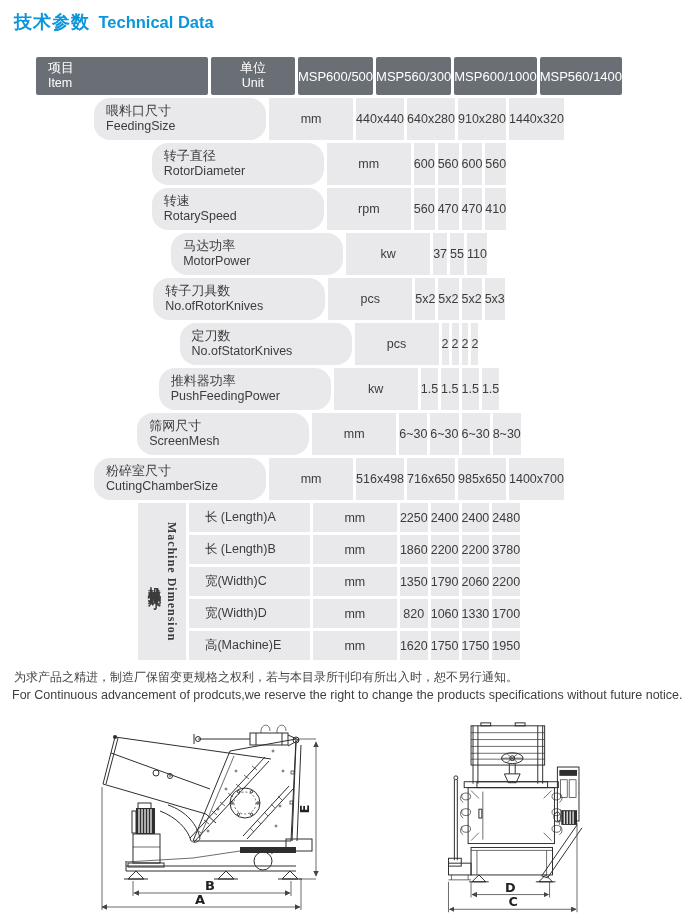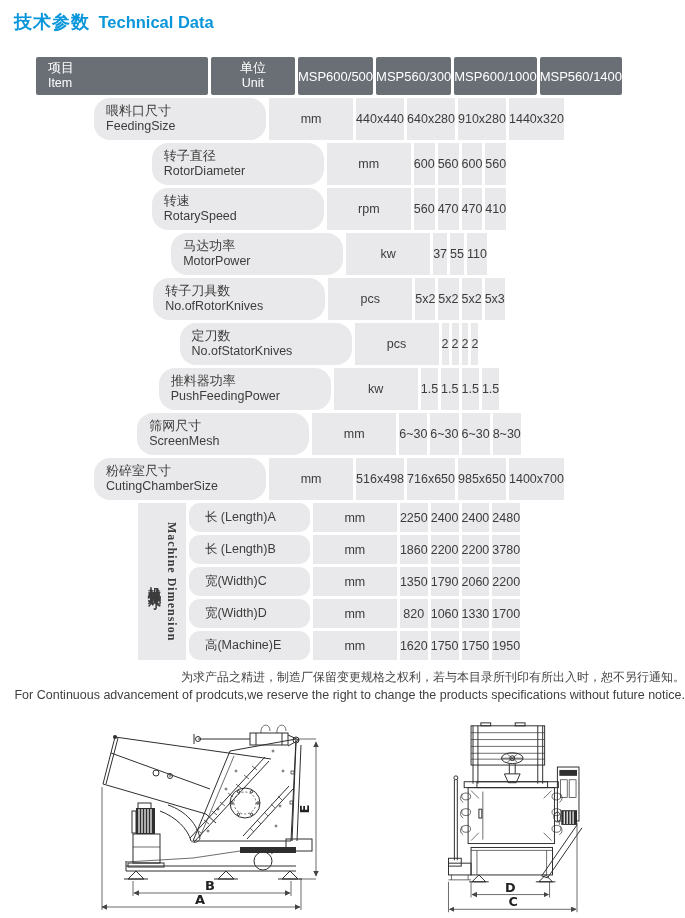--- a/index.html
+++ b/index.html
@@ -35,23 +35,23 @@
 
   .dim-section{display:flex;gap:3px;}
   .dim-label-cell{
     width:48px;background:var(--cell);
     display:flex;align-items:center;justify-content:center;gap:1px;
   }
   .v-cn{writing-mode:vertical-rl;text-orientation:upright;font-size:13px;font-weight:bold;letter-spacing:2px;}
   .v-en{writing-mode:vertical-rl;font-size:12px;font-weight:bold;font-family:"Liberation Serif","DejaVu Serif",serif;letter-spacing:1px;}
   .dim-rows{display:flex;flex-direction:column;gap:3px;flex:1;}
   .dim-row{display:flex;gap:3px;height:29px;}
-  .c-dimlabel{width:121px;justify-content:flex-start;padding-left:16px;font-size:12.5px;border-radius:11px;}
-
-  .note{margin:9px 0 4px 14px;line-height:1.45;text-align:right;}
+  .c-dimlabel{width:121px;justify-content:flex-start;padding-left:16px;font-size:12.5px;}
+
+  .note{margin:9px 0 4px 14px;line-height:1.45;}
   .note-cn{font-size:12px;color:#454545;}
   .note-en{font-size:12.5px;color:#3f3f3f;margin-left:-2px;}
 
   .diagrams{display:flex;align-items:flex-start;margin-top:6px;padding-left:58px;gap:26px;}
   svg{display:block;}
   .mech{stroke:var(--line);stroke-width:1;fill:none;}
   .mech-thin{stroke:var(--line);stroke-width:.7;fill:none;}
   .dimline{stroke:#444;stroke-width:.8;fill:none;}
   .dim-txt{font-family:"DejaVu Sans","Liberation Sans",sans-serif;font-size:13px;font-weight:bold;fill:#222;}
   .darkfill{fill:var(--line);stroke:none;}

